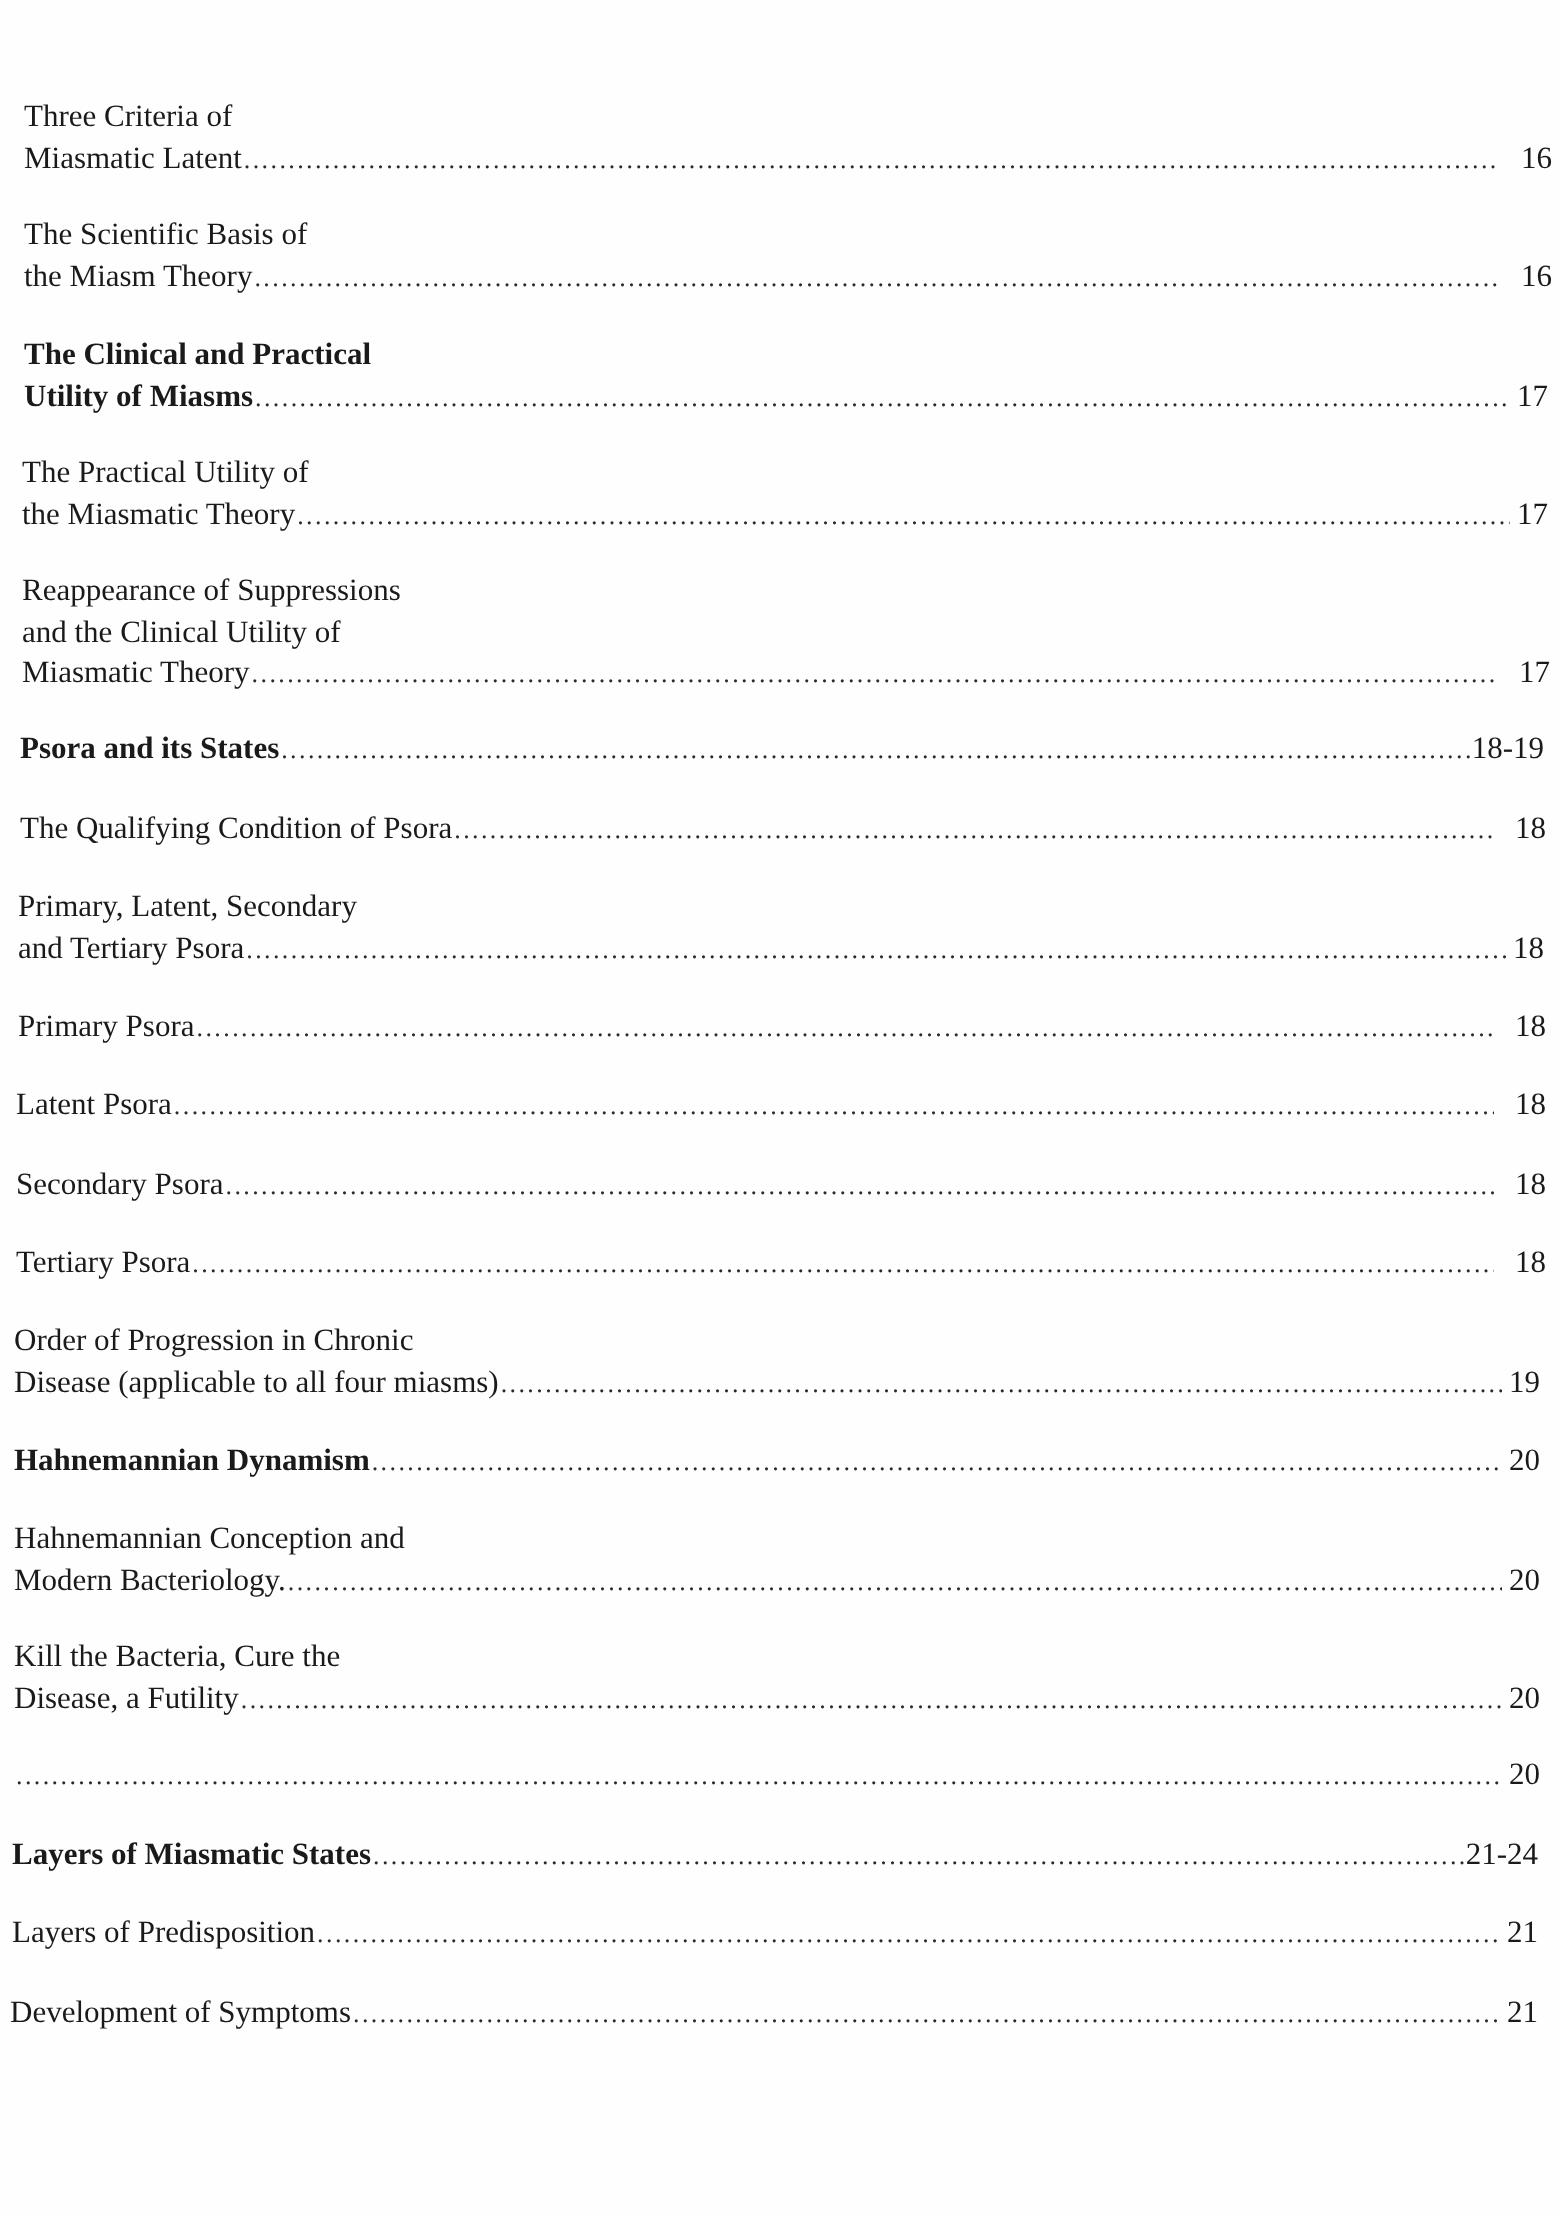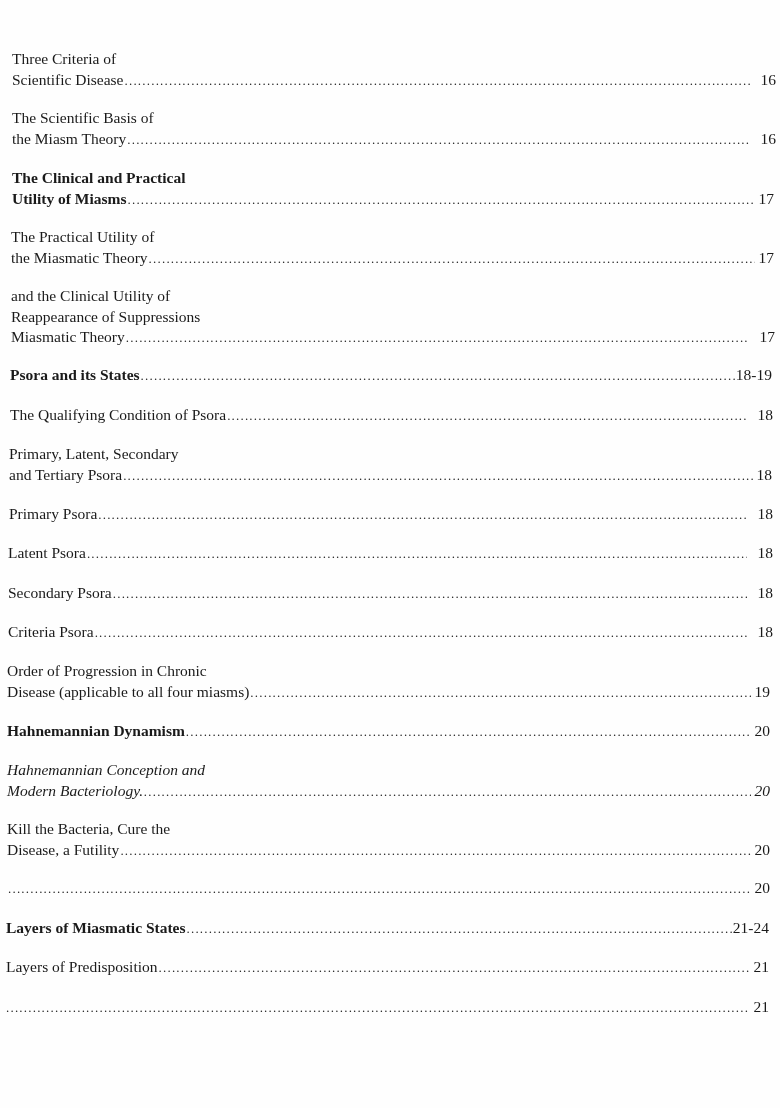--- a/index.html
+++ b/index.html
@@ -66,21 +66,21 @@
   }
 </style>
 </head>
 <body>
 
 <div class="page">
 
   <div class="toc-entry" style="left:12px; top:49px; width:764px;">
     <span class="toc-line">Three Criteria of</span>
     <div class="toc-last">
-      <span class="label">Scientific Disease</span>
+      <span class="label">Miasmatic Latent</span>
       <span class="leader"></span>
       <span class="page-num gap">16</span>
     </div>
   </div>
 
   <div class="toc-entry" style="left:12px; top:108px; width:764px;">
     <span class="toc-line">The Scientific Basis of</span>
     <div class="toc-last">
       <span class="label">the Miasm Theory </span>
       <span class="leader"></span>
@@ -100,22 +100,22 @@
   <div class="toc-entry" style="left:11px; top:227px; width:763px;">
     <span class="toc-line">The Practical Utility of</span>
     <div class="toc-last">
       <span class="label">the Miasmatic Theory</span>
       <span class="leader"></span>
       <span class="page-num">17</span>
     </div>
   </div>
 
   <div class="toc-entry" style="left:11px; top:286px; width:764px;">
+    <span class="toc-line">Reappearance of Suppressions</span>
     <span class="toc-line">and the Clinical Utility of</span>
-    <span class="toc-line">Reappearance of Suppressions</span>
     <div class="toc-last">
       <span class="label">Miasmatic Theory</span>
       <span class="leader"></span>
       <span class="page-num gap">17</span>
     </div>
   </div>
 
   <div class="toc-entry bold" style="left:10px; top:365px; width:762px;">
     <div class="toc-last">
       <span class="label">Psora and its States</span>
@@ -160,21 +160,21 @@
   <div class="toc-entry" style="left:8px; top:583px; width:765px;">
     <div class="toc-last">
       <span class="label">Secondary Psora </span>
       <span class="leader"></span>
       <span class="page-num gap">18</span>
     </div>
   </div>
 
   <div class="toc-entry" style="left:8px; top:622px; width:765px;">
     <div class="toc-last">
-      <span class="label">Criteria Psora </span>
+      <span class="label">Tertiary Psora </span>
       <span class="leader"></span>
       <span class="page-num gap">18</span>
     </div>
   </div>
 
   <div class="toc-entry" style="left:7px; top:661px; width:763px;">
     <span class="toc-line">Order of Progression in Chronic</span>
     <div class="toc-last">
       <span class="label">Disease (applicable to all four miasms)</span>
       <span class="leader"></span>
@@ -183,21 +183,21 @@
   </div>
 
   <div class="toc-entry bold" style="left:7px; top:721px; width:763px;">
     <div class="toc-last">
       <span class="label">Hahnemannian Dynamism </span>
       <span class="leader"></span>
       <span class="page-num">20</span>
     </div>
   </div>
 
-  <div class="toc-entry" style="left:7px; top:760px; width:763px;font-style:italic;">
+  <div class="toc-entry" style="left:7px; top:760px; width:763px;">
     <span class="toc-line">Hahnemannian Conception and</span>
     <div class="toc-last">
       <span class="label">Modern Bacteriology. </span>
       <span class="leader"></span>
       <span class="page-num">20</span>
     </div>
   </div>
 
   <div class="toc-entry" style="left:7px; top:819px; width:763px;">
     <span class="toc-line">Kill the Bacteria, Cure the</span>
@@ -226,19 +226,20 @@
   <div class="toc-entry" style="left:6px; top:957px; width:763px;">
     <div class="toc-last">
       <span class="label">Layers of Predisposition</span>
       <span class="leader"></span>
       <span class="page-num">21</span>
     </div>
   </div>
 
   <div class="toc-entry" style="left:5px; top:997px; width:764px;">
     <div class="toc-last">
+      <span class="label">Development of Symptoms </span>
       <span class="leader"></span>
       <span class="page-num">21</span>
     </div>
   </div>
 
 
 </div>
 
 </body></html>

